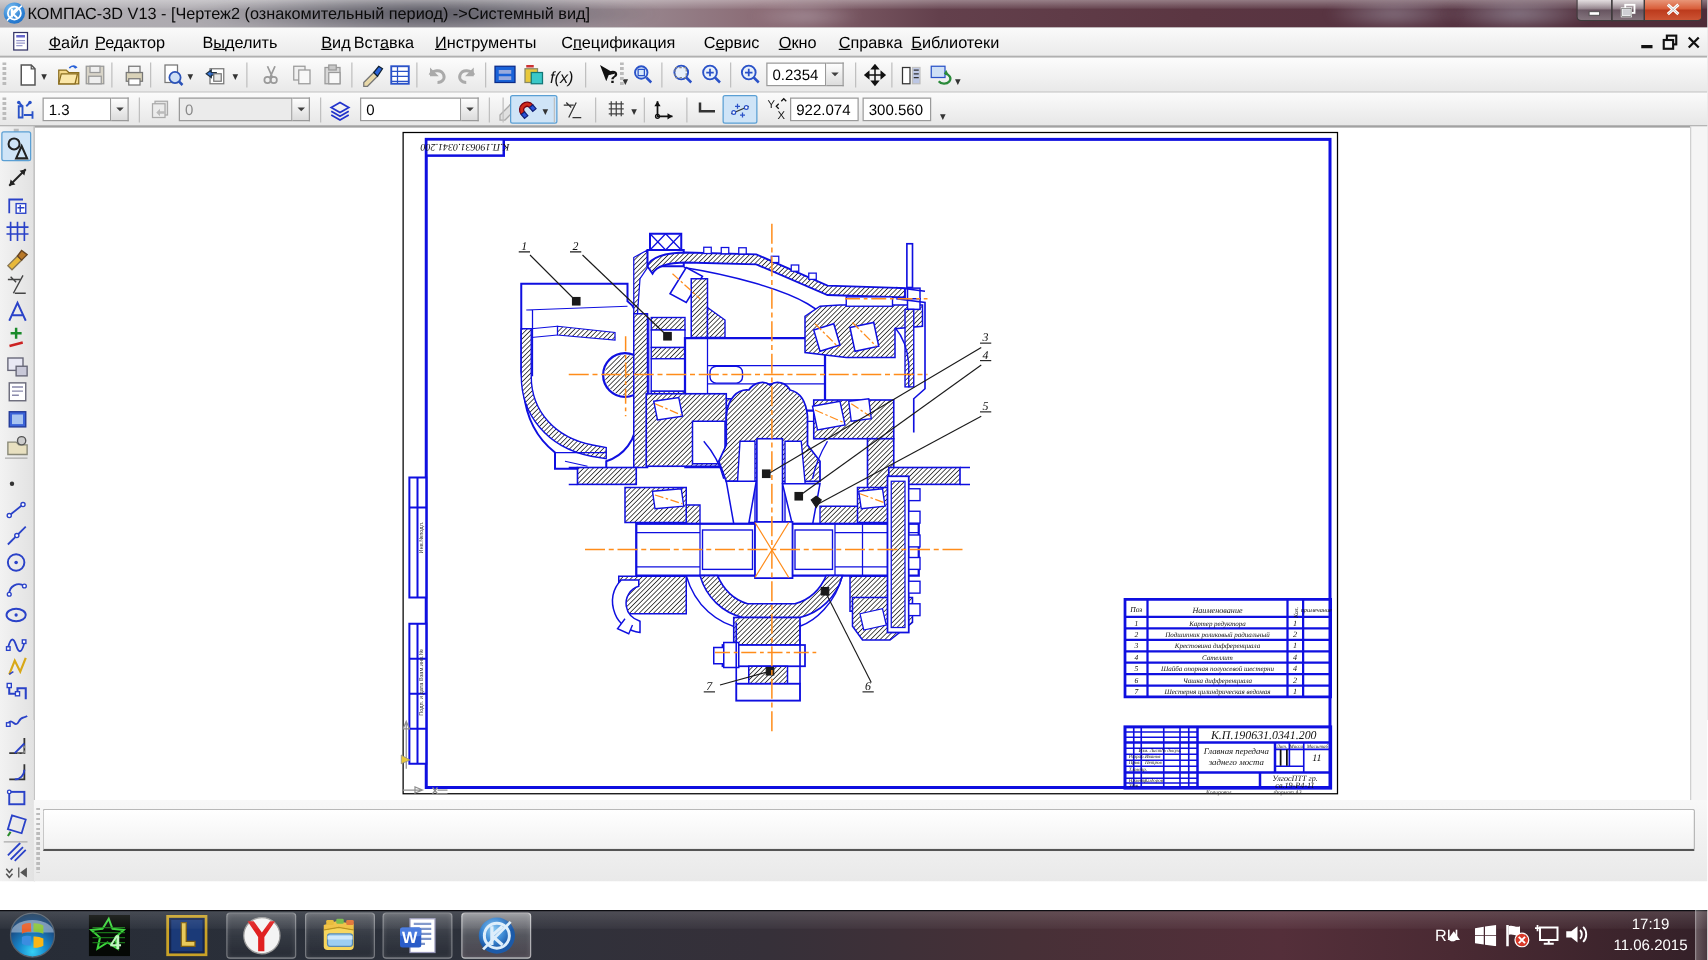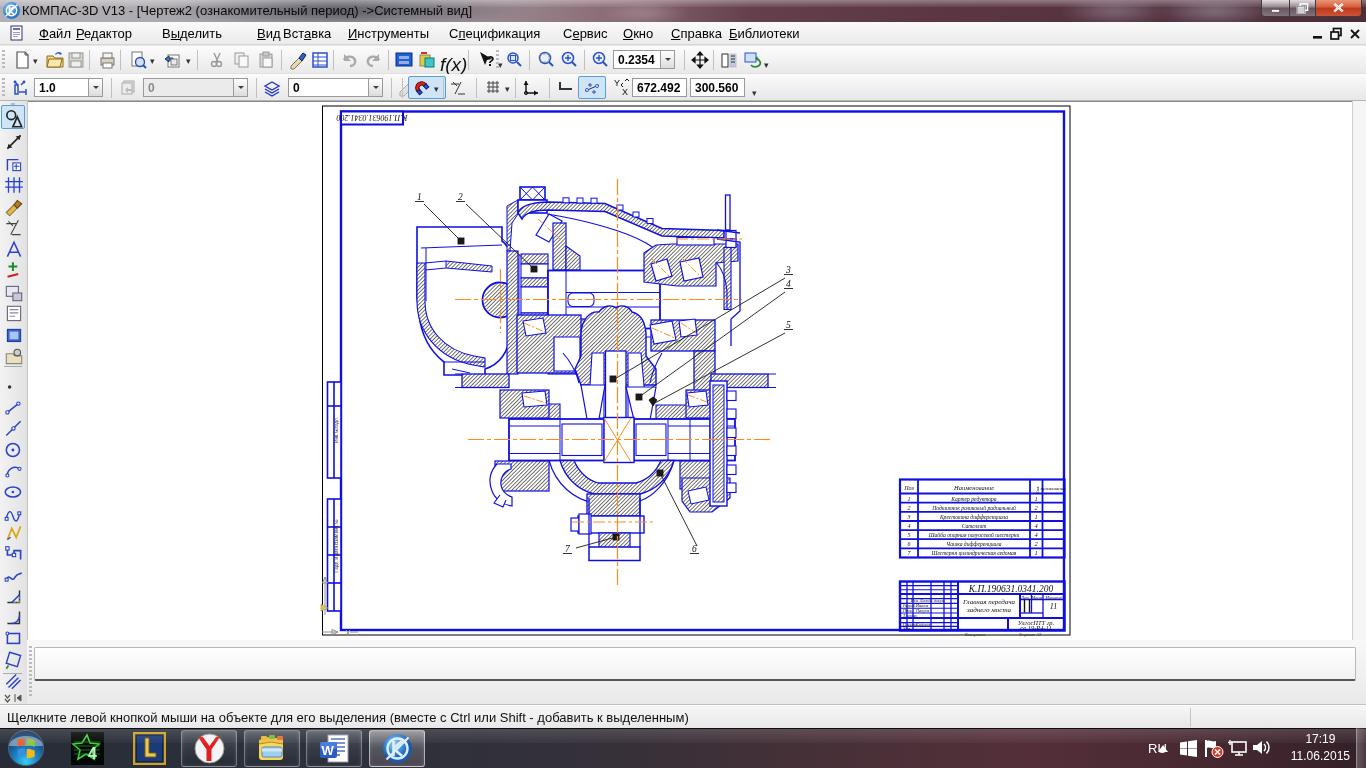--- a/index.html
+++ b/index.html
@@ -1,16 +1,16 @@
 <!DOCTYPE html>
 <html><head><meta charset="utf-8">
 <style>
 *{margin:0;padding:0;box-sizing:border-box;}
 html,body{width:1366px;height:768px;overflow:hidden;font-family:"Liberation Sans",sans-serif;}
-#root{position:relative;width:1366px;height:576px;background:#e5e5e5;}
+#root{position:relative;width:1366px;height:576px;background:#a3a3a3;}
 
 #titlebar{position:absolute;left:0;top:0;width:1366px;height:22px;
  background:linear-gradient(90deg,#b2b0b5 0%,#a5a0a6 30%,#8a6a74 45%,#63404c 55%,#5b3642 70%,#553240 85%,#4e2c38 100%);overflow:hidden;}
 #titlebar:before{content:"";position:absolute;left:0;top:0;width:100%;height:7px;background:linear-gradient(rgba(255,255,255,.35),rgba(255,255,255,.06));}
 #titlebar .blob1{position:absolute;left:150px;top:-6px;width:380px;height:34px;background:radial-gradient(ellipse at 50% 50%,rgba(30,32,46,.6),rgba(30,32,48,0) 70%);filter:blur(4px);}
 #titlebar .blob2{position:absolute;left:600px;top:2px;width:90px;height:22px;background:radial-gradient(ellipse,rgba(220,215,225,.35),transparent 70%);filter:blur(4px);}
 #titlebar .blob3{position:absolute;left:1060px;top:-2px;width:110px;height:26px;background:radial-gradient(ellipse,rgba(200,205,220,.4),transparent 70%);filter:blur(4px);}
 #titlebar .blob4{position:absolute;left:1150px;top:-4px;width:130px;height:30px;background:radial-gradient(ellipse,rgba(190,195,210,.5),transparent 65%);filter:blur(4px);}
 #titletext{position:absolute;left:22px;top:3px;font-size:13px;color:#0a0a0a;white-space:nowrap;}
 #kicon{position:absolute;left:3px;top:2px;width:17px;height:17px;border-radius:50%;background:radial-gradient(circle at 35% 30%,#7ec0f0,#2a7fd4 60%,#1c64b8);}
@@ -26,21 +26,21 @@
 #menubar{position:absolute;left:0;top:22px;width:1366px;height:23px;background:linear-gradient(#fafafa,#ebebeb);border-bottom:1px solid #d8d8d8;}
 #menubar .mitem{position:absolute;top:4px;font-size:13px;color:#000;}
 #mdoc{position:absolute;left:9px;top:3px;width:17px;height:17px;}
 
 
 #tb1{position:absolute;left:0;top:46px;width:1366px;height:28px;background:linear-gradient(#fcfcfc,#e9e9e9);border-bottom:1px solid #e0e0e0;}
 #tb2{position:absolute;left:0;top:74px;width:1366px;height:27px;background:linear-gradient(#fbfbfb,#e7e7e7);border-bottom:1px solid #b5b5b5;}
 .grip{position:absolute;top:4px;width:3px;height:19px;background-image:repeating-linear-gradient(#bbb 0 2px,transparent 2px 4px);}
 .sep{position:absolute;top:4px;width:1px;height:20px;background:#c0c0c0;}
 .ticon{position:absolute;top:4px;width:20px;height:20px;}
-.combo{position:absolute;top:4px;height:19px;background:#fff;border:1px solid #9a9a9a;font-size:12px;color:#000;padding:2px 0 0 4px;font-weight:bold;}
+.combo{position:absolute;top:4px;height:19px;background:#fff;border:1px solid #9a9a9a;font-size:12px;color:#000;padding:2px 0 0 4px;}
 .combo.dis{background:#ebebeb;color:#8a8a8a;}
 .cbtn{position:absolute;top:4px;width:14px;height:19px;background:linear-gradient(#fefefe,#dcdcdc);border:1px solid #9a9a9a;border-left:none;}
 .cbtn:after{content:"";position:absolute;left:3.5px;top:7px;border:3.5px solid transparent;border-top-color:#404040;}
 .chev{position:absolute;width:9px;height:12px;font-size:9px;color:#333;}
 
 #lbar{position:absolute;left:0;top:101px;width:28px;height:604px;background:linear-gradient(90deg,#f2f2f2,#e2e2e2);border-right:1px solid #c4c4c4;}
 .licon{position:absolute;left:3px;width:22px;height:22px;}
 
 #canvas{position:absolute;left:28px;top:101px;width:1324px;height:539px;background:#ffffff;border-top:1px solid #898989;}
 #canvas svg{position:absolute;left:0;top:0;}
@@ -201,21 +201,21 @@
 <svg class="ticon" style="left:394px;top:4px" width="20" height="20" viewBox="0 0 20 20">
         <rect x="2" y="3" width="16" height="13" fill="#1a62d8" stroke="#0a2a88"></rect>
         <rect x="5" y="6" width="10" height="3" fill="#9ad"></rect>
         <rect x="5" y="11" width="10" height="3" fill="#9ad"></rect>
       </svg>
 <svg class="ticon" style="left:417px;top:4px" width="20" height="20" viewBox="0 0 20 20">
         <rect x="3" y="5" width="10" height="11" fill="#e8c83a" stroke="#886"></rect>
         <rect x="8" y="8" width="9" height="9" fill="#3ac8c8" stroke="#177"></rect>
         <path d="M4 3h6" stroke="#c33" stroke-width="2"></path>
       </svg>
-<span style="position:absolute;left:440px;top:8px;font-size:19px;font-style:italic;color:#111">f(x)</span>
+<span style="position:absolute;left:440px;top:8px;font-size:13px;font-style:italic;color:#111">f(x)</span>
 <div class="sep" style="left:468px"></div>
 <svg class="ticon" style="left:476px;top:4px" width="20" height="20" viewBox="0 0 20 20">
         <path d="M4 2l5 13 2-5 5-1z" fill="#111"></path>
         <text x="10" y="16" font-size="14" font-weight="bold" fill="#111">?</text>
       </svg>
 <span class="chev" style="left:498px;top:14px">▾</span>
 <div class="grip" style="left:496px"></div>
 <svg class="ticon" style="left:504px;top:4px" width="20" height="20" viewBox="0 0 20 20">
         <circle cx="9" cy="8" r="5" fill="#d8e8fa" stroke="#2a52c8" stroke-width="1.5"></circle>
         <rect x="6.5" y="5.5" width="5" height="5" fill="none" stroke="#2a52c8"></rect>
@@ -259,21 +259,21 @@
     </div>
   <div id="tb2">
       <div class="grip" style="left:2px"></div>
 <svg class="ticon" style="left:11px;top:4px" width="20" height="20" viewBox="0 0 20 20">
         <path d="M4 4l3 3M13 4l-3 3M4 7h3v9H4z" fill="none" stroke="#2a52c8" stroke-width="1.5"></path>
         <circle cx="4" cy="4" r="1.4" fill="#2a52c8"></circle>
         <circle cx="13" cy="4" r="1.4" fill="#2a52c8"></circle>
         <path d="M8 14h7" stroke="#2a52c8" stroke-width="1.5"></path>
         <path d="M15 11v6" stroke="#2a52c8" stroke-width="1.5"></path>
       </svg>
-<span class="combo" style="left:34px;width:55px">1.0</span>
+<span class="combo" style="left:34px;width:55px">1.3</span>
       <span class="cbtn" style="left:89px"></span>
 <div class="sep" style="left:111px"></div>
 <svg class="ticon" style="left:119px;top:4px" width="20" height="20" viewBox="0 0 20 20">
         <rect x="5" y="3" width="10" height="11" fill="#e4e4e4" stroke="#aaa"></rect>
         <rect x="3" y="5" width="10" height="11" fill="#ececec" stroke="#aaa"></rect>
         <path d="M6 12l3-3v2h4v2H9v2z" fill="#bbb"></path>
       </svg>
 <span class="combo dis" style="left:143px;width:91px">0</span>
       <span class="cbtn" style="left:234px"></span>
 <div class="sep" style="left:256px"></div>
@@ -321,21 +321,21 @@
         <circle cx="5" cy="12" r="1.5" fill="#fff" stroke="#2a52c8"></circle>
         <circle cx="15" cy="8" r="1.5" fill="#fff" stroke="#2a52c8"></circle>
         <path d="M8 5v4M6 7h4" stroke="#2a52c8"></path>
         <path d="M12 12v4M10 14h4" stroke="#2a52c8"></path>
       </svg>
 <svg class="ticon" style="left:613px;top:3px" width="20" height="20" viewBox="0 0 20 20">
         <text x="1" y="9" font-size="9" fill="#111">Y</text>
         <text x="9" y="18" font-size="9" fill="#111">X</text>
         <path d="M12 4l2-2 2 2M10 6l-2 2 2 2" stroke="#111" fill="none"></path>
       </svg>
-<span class="combo" style="left:632px;width:55px">672.492</span>
+<span class="combo" style="left:632px;width:55px">922.074</span>
 <span class="combo" style="left:690px;width:55px">300.560</span>
 <span class="chev" style="left:752px;top:14px">▾</span>
     </div>
   <div id="lbar">
       <div style="position:absolute;left:11px;top:2px;width:4px;height:4px;background:#bbb"></div>
 <div style="position:absolute;left:11px;top:7px;width:4px;height:2px;background:#bbb"></div>
 <span style="position:absolute;left:1px;top:4px;width:24px;height:24px;background:#cfe4f7;border:1px solid #5a9fd4;border-radius:2px"></span>
       <svg class="licon" style="top:7px" width="20" height="20" viewBox="0 0 20 20">
         <circle cx="7.5" cy="6.5" r="4" fill="none" stroke="#222" stroke-width="1.5"></circle>
         <path d="M13 8l4 9h-8z" fill="none" stroke="#222" stroke-width="1.5"></path>
@@ -740,24 +740,20 @@
 </g>
       </svg>
   </div>
   <div id="rstrip"></div>
 
   <div id="proppanel">
       <div class="vgrip"></div>
       <div id="msgbox"></div>
     </div>
 
-  <div id="statusbar">
-      <span class="txt">Щелкните левой кнопкой мыши на объекте для его выделения (вместе с Ctrl или Shift - добавить к выделенным)</span>
-      <span class="div1"></span>
-    </div>
 
   <div id="taskbar">
     <svg style="position:absolute;left:7px;top:1px" width="38" height="38" viewBox="0 0 38 38">
 <defs>
           <radialGradient id="orb" cx="50%" cy="88%" r="90%">
             <stop offset="0%" stop-color="#35d0f5"></stop>
             <stop offset="35%" stop-color="#1888cc"></stop>
             <stop offset="70%" stop-color="#1a4f88"></stop>
             <stop offset="100%" stop-color="#14324f"></stop>
           </radialGradient>

